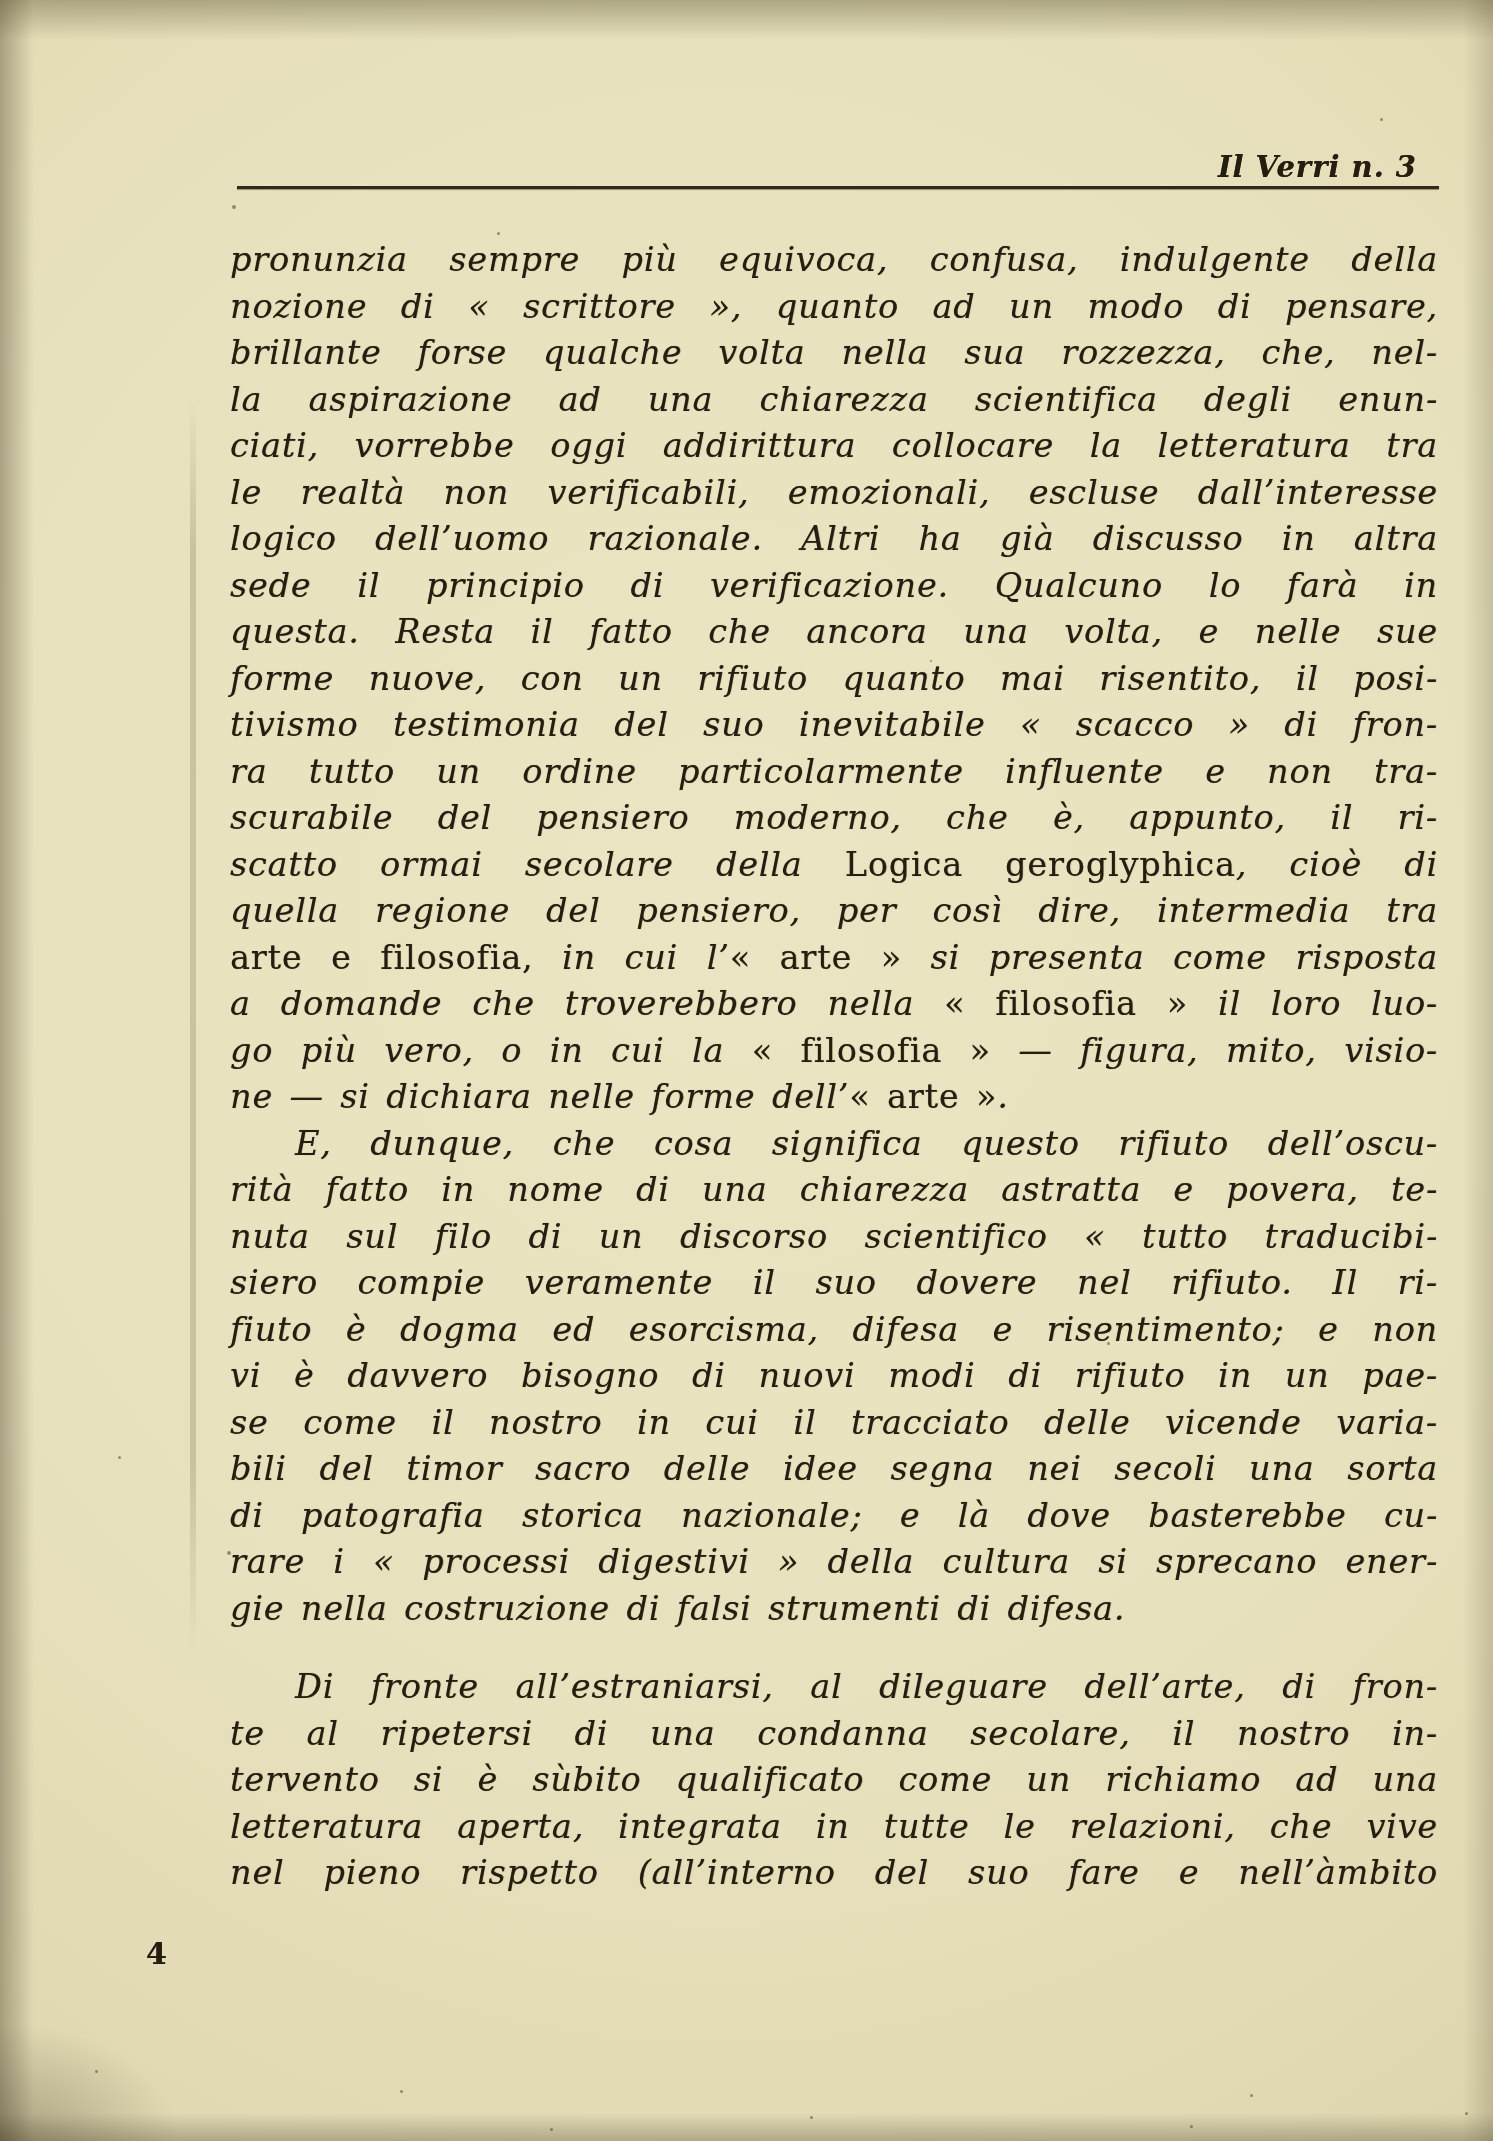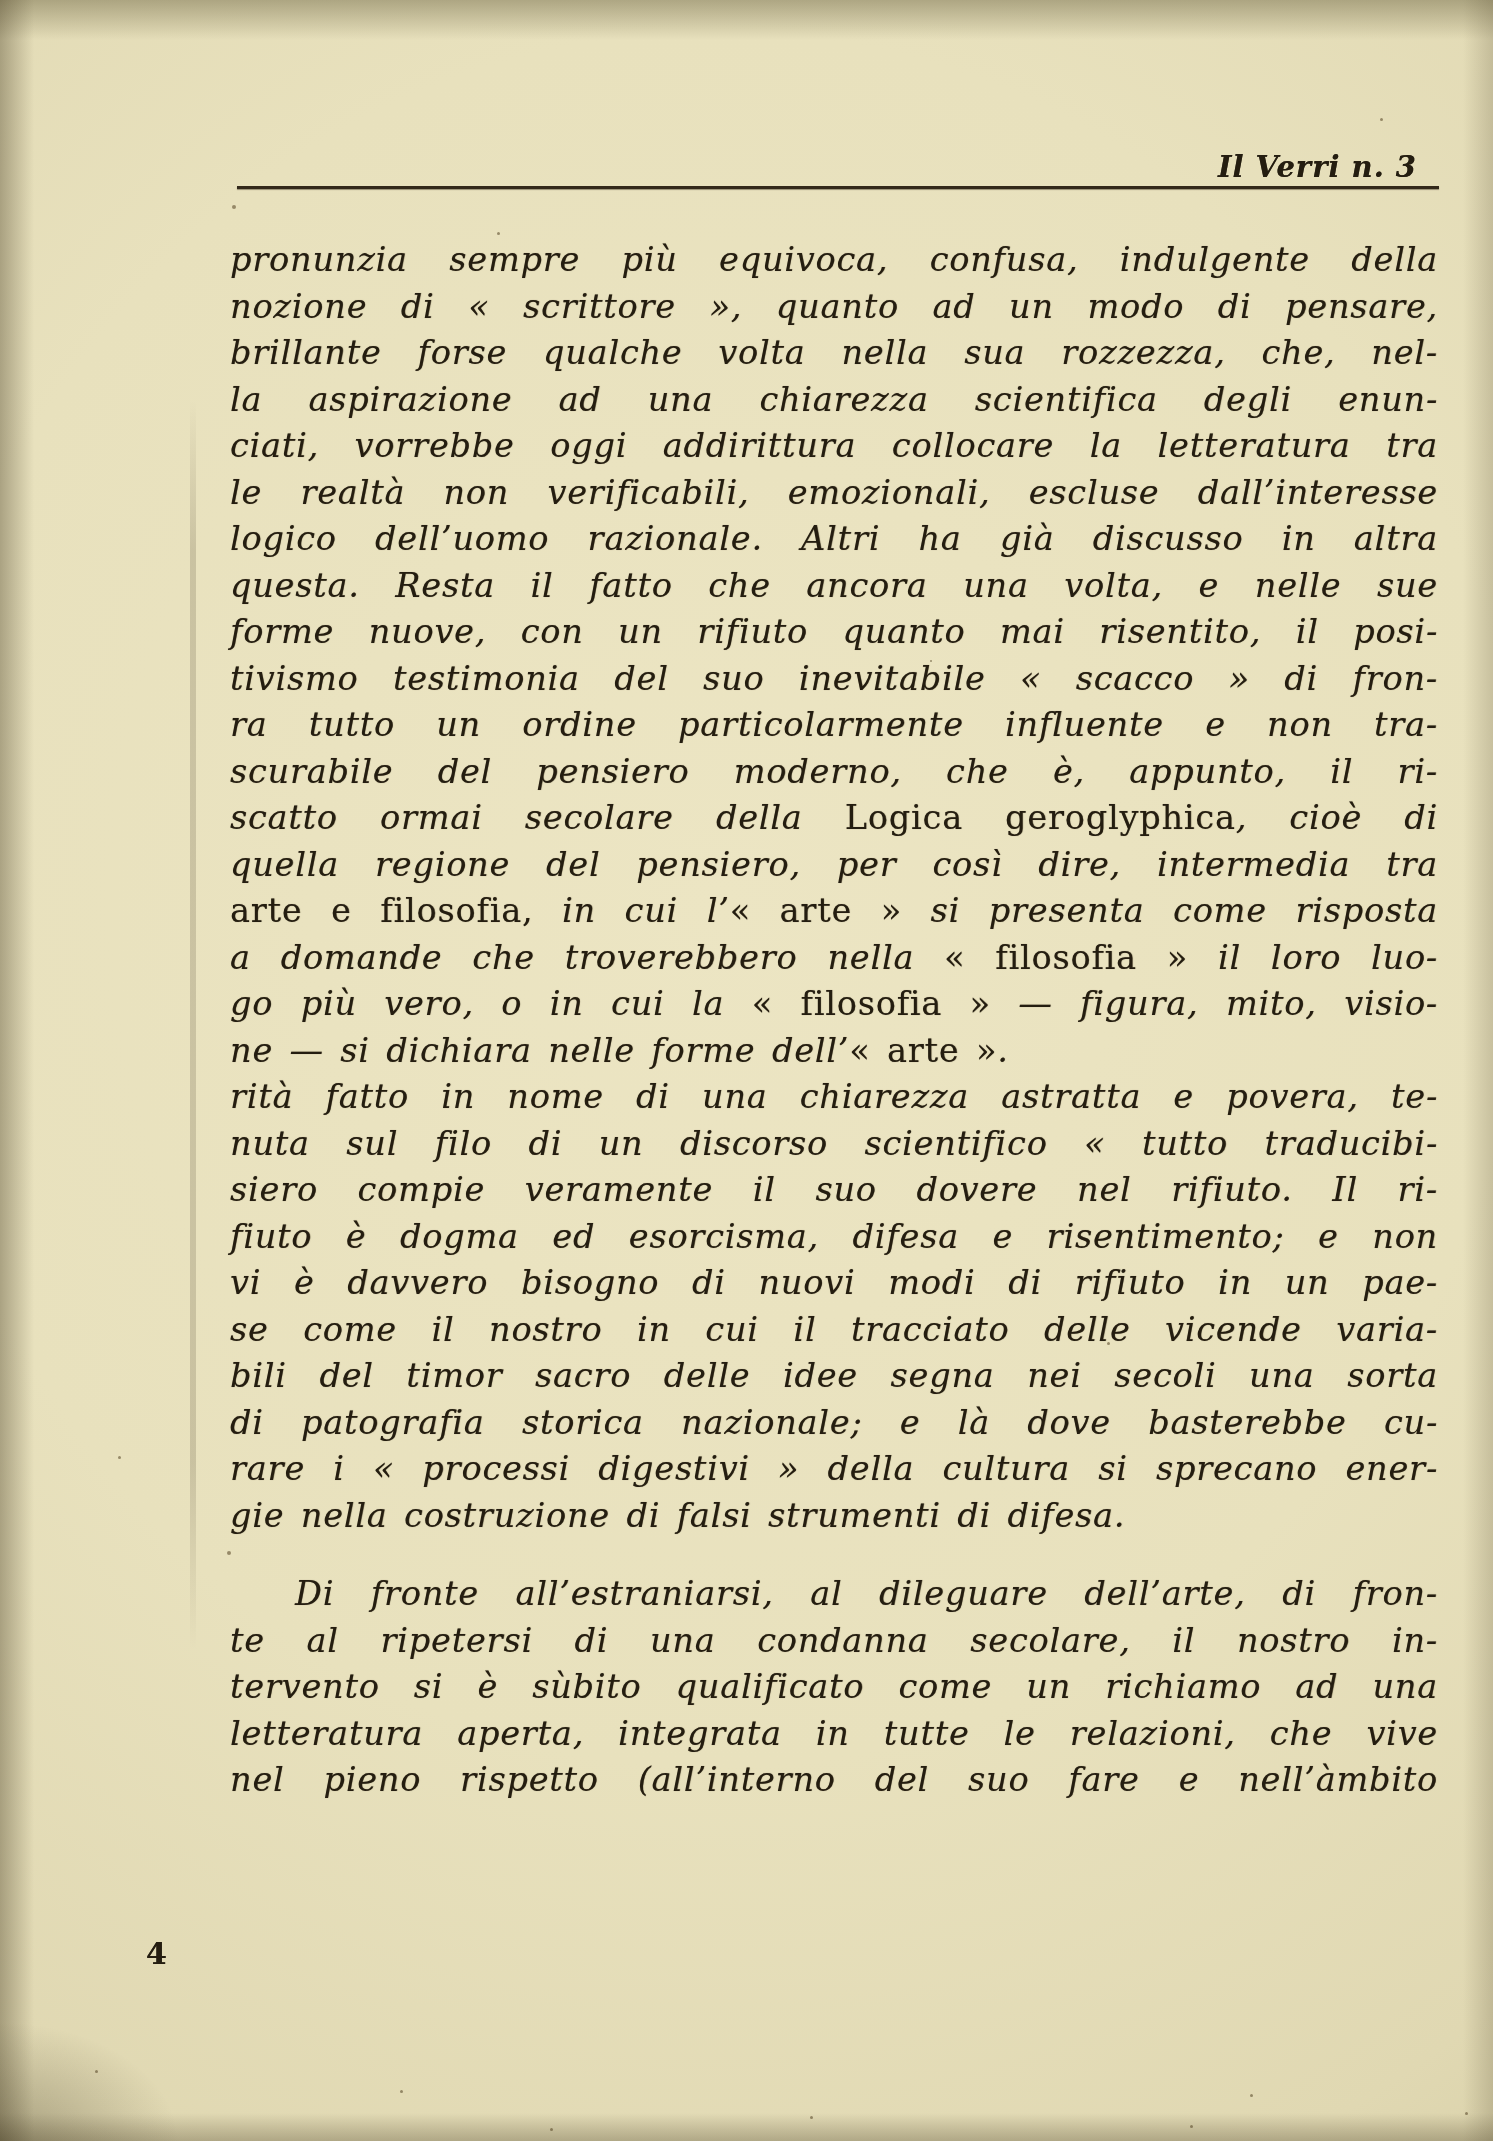--- a/index.html
+++ b/index.html
@@ -100,33 +100,35 @@
 
   <div class="body-text">
       <div class="paragraph">
         <div class="line">pronunzia sempre più equivoca, confusa, indulgente della</div>
         <div class="line">nozione di « scrittore », quanto ad un modo di pensare,</div>
         <div class="line">brillante forse qualche volta nella sua rozzezza, che, nel-</div>
         <div class="line">la aspirazione ad una chiarezza scientifica degli enun-</div>
         <div class="line">ciati, vorrebbe oggi addirittura collocare la letteratura tra</div>
         <div class="line">le realtà non verificabili, emozionali, escluse dall’interesse</div>
         <div class="line">logico dell’uomo razionale. Altri ha già discusso in altra</div>
+        <div class="line">sede il principio di verificazione. Qualcuno lo farà in</div>
         <div class="line">questa. Resta il fatto che ancora una volta, e nelle sue</div>
         <div class="line">forme nuove, con un rifiuto quanto mai risentito, il posi-</div>
         <div class="line">tivismo testimonia del suo inevitabile « scacco » di fron-</div>
         <div class="line">ra tutto un ordine particolarmente influente e non tra-</div>
         <div class="line">scurabile del pensiero moderno, che è, appunto, il ri-</div>
         <div class="line">scatto ormai secolare della <span class="roman">Logica geroglyphica</span>, cioè di</div>
         <div class="line">quella regione del pensiero, per così dire, intermedia tra</div>
         <div class="line"><span class="roman">arte e filosofia,</span> in cui l’<span class="roman">« arte »</span> si presenta come risposta</div>
         <div class="line">a domande che troverebbero nella <span class="roman">« filosofia »</span> il loro luo-</div>
         <div class="line">go più vero, o in cui la <span class="roman">« filosofia »</span> — figura, mito, visio-</div>
         <div class="line short-last">ne — si dichiara nelle forme dell’<span class="roman">« arte »</span>.</div>
       </div>
       <div class="paragraph">
+        <div class="line indent">E, dunque, che cosa significa questo rifiuto dell’oscu-</div>
         <div class="line">rità fatto in nome di una chiarezza astratta e povera, te-</div>
         <div class="line">nuta sul filo di un discorso scientifico « tutto traducibi-</div>
         <div class="line">siero compie veramente il suo dovere nel rifiuto. Il ri-</div>
         <div class="line">fiuto è dogma ed esorcisma, difesa e risentimento; e non</div>
         <div class="line">vi è davvero bisogno di nuovi modi di rifiuto in un pae-</div>
         <div class="line">se come il nostro in cui il tracciato delle vicende varia-</div>
         <div class="line">bili del timor sacro delle idee segna nei secoli una sorta</div>
         <div class="line">di patografia storica nazionale; e là dove basterebbe cu-</div>
         <div class="line">rare i « processi digestivi » della cultura si sprecano ener-</div>
         <div class="line short-last">gie nella costruzione di falsi strumenti di difesa.</div>

